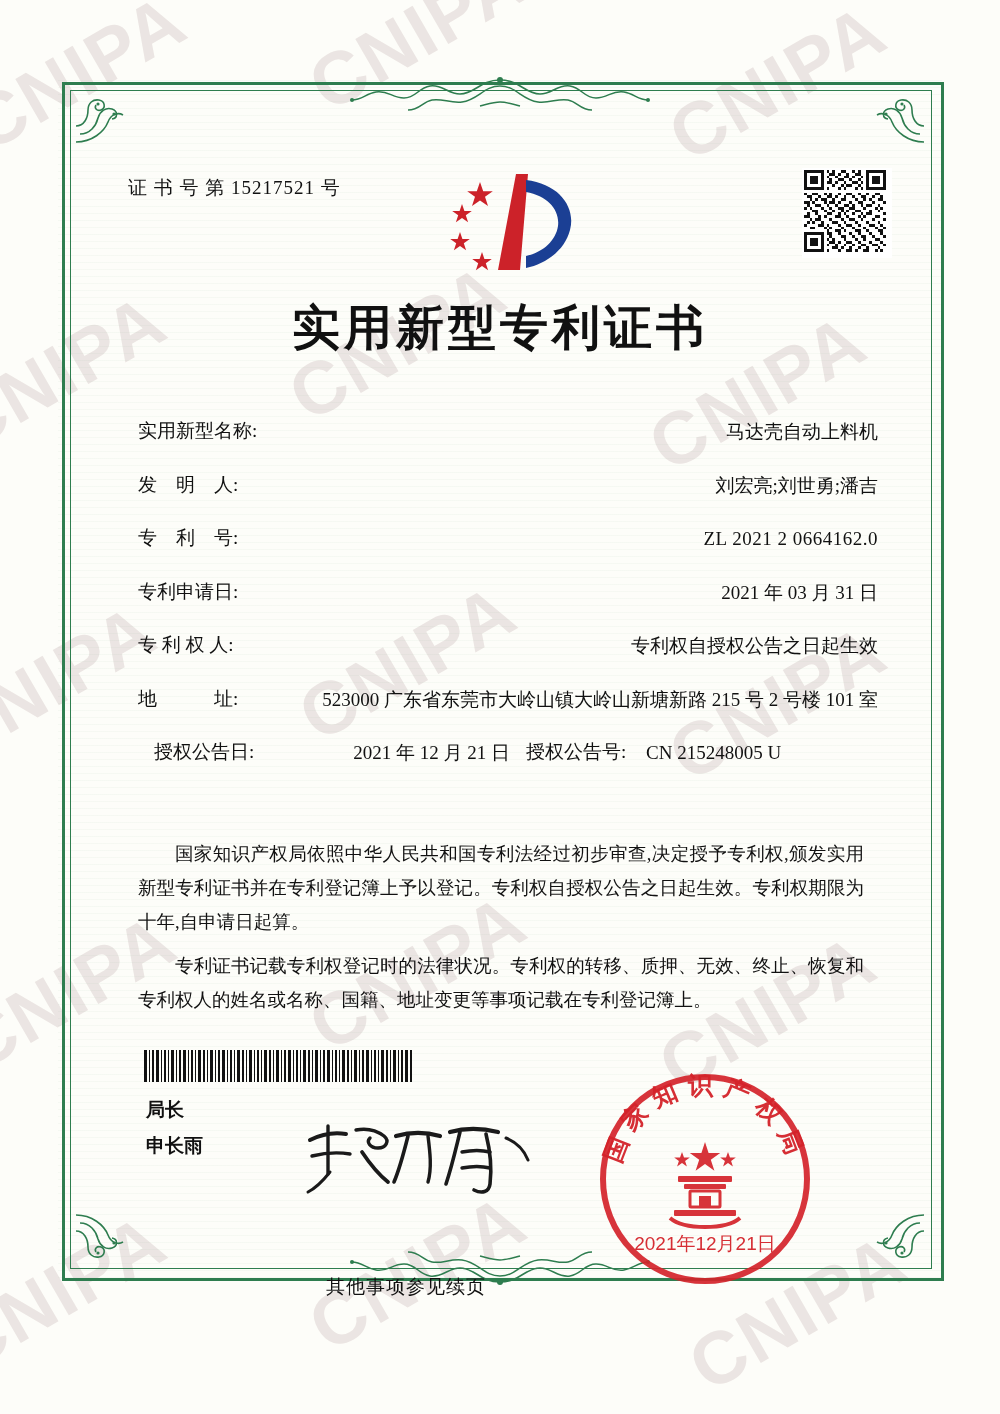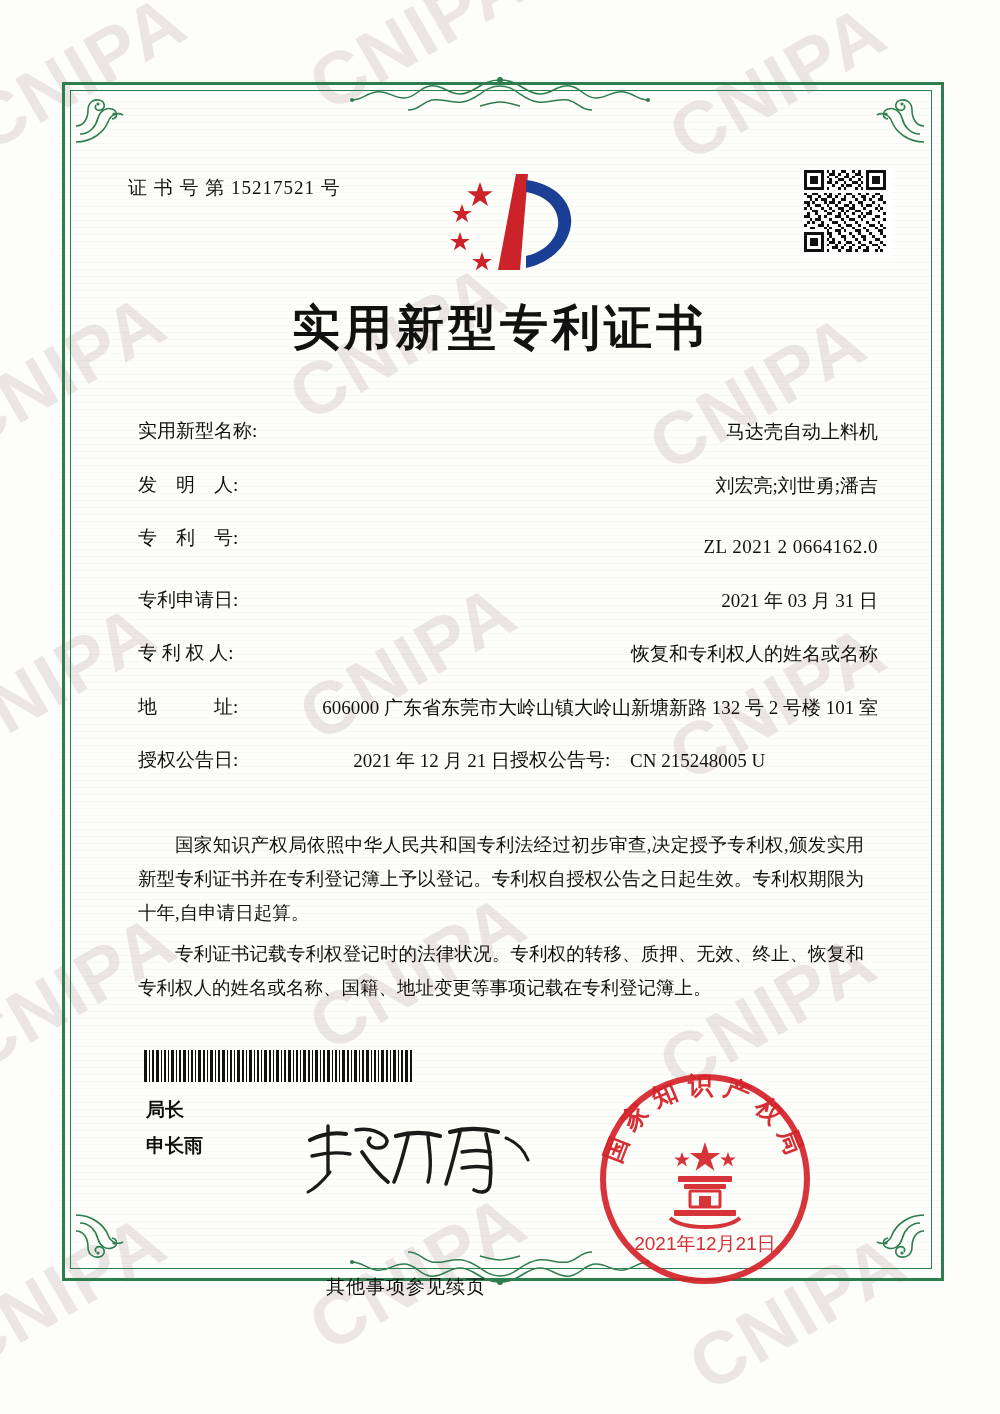--- a/index.html
+++ b/index.html
@@ -159,45 +159,45 @@
     width: 128px;
     flex: 0 0 128px;
     letter-spacing: 0px;
     white-space: nowrap;
   }
   .field-value {
     flex: 1;
     line-height: 1.45;
     text-align: right;
   }
-  .field-value.mono-sp { letter-spacing: 0.5px; margin-top: 8px; }
+  .field-value.mono-sp { letter-spacing: 0.5px; }
 
   .row-split {
     display: flex;
     font-size: 19px;
     color: #111;
   }
   .split-left { width: 372px; display: flex; }
   .split-right { display: flex; }
   .split-left .field-label, .split-right .field-label {
-    width: 128px; flex: 0 0 128px;
+    width: 128px; flex: 0 0 128px; margin-left: 16px;
   }
   .split-right .field-label { width: 120px; flex: 0 0 120px; }
 
   .paragraphs {
     position: absolute;
     left: 138px; top: 828px;
     width: 726px;
     font-size: 18.5px;
     line-height: 1.85;
     color: #111;
     text-align: justify;
   }
   .paragraphs p {
-    margin: 0 0 6px 0;
+    margin: 9px 0 6px 0;
     text-indent: 2em;
   }
 
   .barcode {
     position: absolute;
     left: 144px; top: 1050px;
     width: 268px; height: 32px;
   }
 
   .seal {
@@ -581,25 +581,25 @@
     <div class="field-row">
       <div class="field-label">专　利　号:</div>
       <div class="field-value mono-sp">ZL 2021 2 0664162.0</div>
     </div>
     <div class="field-row">
       <div class="field-label">专利申请日:</div>
       <div class="field-value">2021 年 03 月 31 日</div>
     </div>
     <div class="field-row">
       <div class="field-label">专 利 权 人:</div>
-      <div class="field-value">恢复和专利权人的姓名或名称</div>
+      <div class="field-value">专利权自授权公告之日起生效</div>
     </div>
     <div class="field-row">
       <div class="field-label">地　　　址:</div>
-      <div class="field-value">606000 广东省东莞市大岭山镇大岭山新塘新路 132 号 2 号楼 101 室</div>
+      <div class="field-value">523000 广东省东莞市大岭山镇大岭山新塘新路 215 号 2 号楼 101 室</div>
     </div>
 
     <div class="row-split">
       <div class="split-left">
         <div class="field-label">授权公告日:</div>
         <div class="field-value">2021 年 12 月 21 日</div>
       </div>
       <div class="split-right">
         <div class="field-label">授权公告号:</div>
         <div class="field-value">CN 215248005 U</div>

